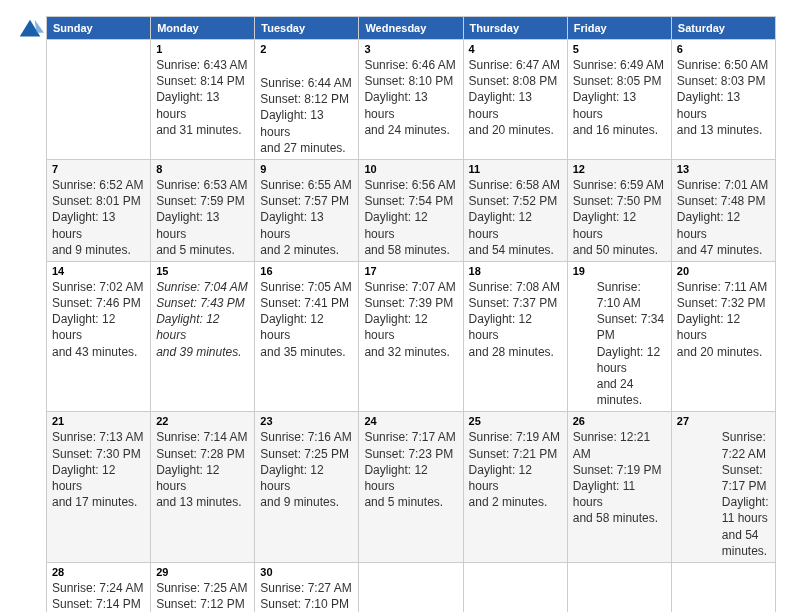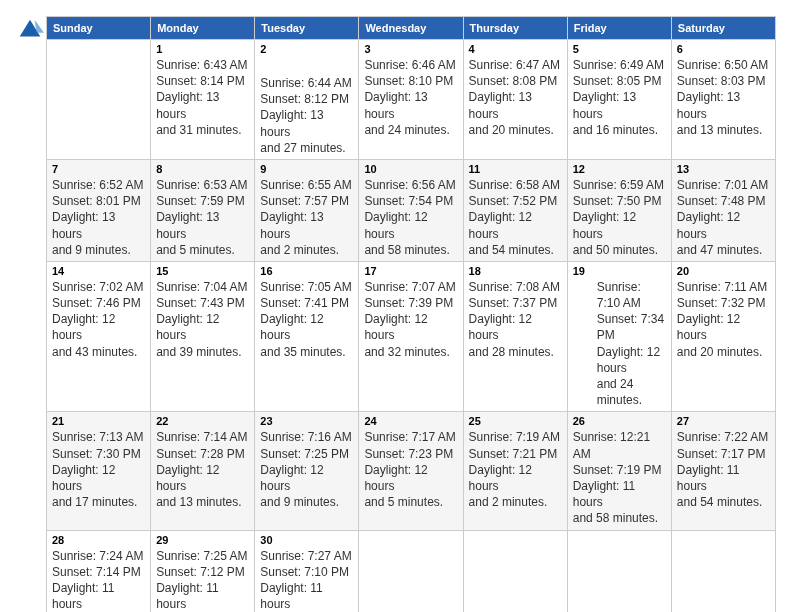--- a/index.html
+++ b/index.html
@@ -217,21 +217,21 @@
         <tr>
           <td>
             <span class="day-num">14</span>
             <div class="day-info" style="white-space: pre-line;">Sunrise: 7:02 AM
 Sunset: 7:46 PM
 Daylight: 12 hours
 and 43 minutes.</div>
           </td>
           <td>
             <span class="day-num">15</span>
-            <div class="day-info" style="white-space: pre-line;">Sunrise: 7:04 AM
+            <div class="day-info" style="white-space: pre-line; font-style: italic;">Sunrise: 7:04 AM
 Sunset: 7:43 PM
 Daylight: 12 hours
 and 39 minutes.</div>
           </td>
           <td>
             <span class="day-num">16</span>
             <div class="day-info" style="white-space: pre-line;">Sunrise: 7:05 AM
 Sunset: 7:41 PM
 Daylight: 12 hours
 and 35 minutes.</div>
@@ -303,21 +303,21 @@
           </td>
           <td>
             <span class="day-num">26</span>
             <div class="day-info" style="white-space: pre-line;">Sunrise: 12:21 AM
 Sunset: 7:19 PM
 Daylight: 11 hours
 and 58 minutes.</div>
           </td>
           <td>
             <span class="day-num">27</span>
-            <div class="day-info" style="white-space: pre-line;">Sunrise: 7:22 AM
+            <div class="day-info" style="white-space: pre-line; margin-left: 45px;">Sunrise: 7:22 AM
 Sunset: 7:17 PM
 Daylight: 11 hours
 and 54 minutes.</div>
           </td>
         </tr>
         <tr>
           <td>
             <span class="day-num">28</span>
             <div class="day-info" style="white-space: pre-line;">Sunrise: 7:24 AM
 Sunset: 7:14 PM

